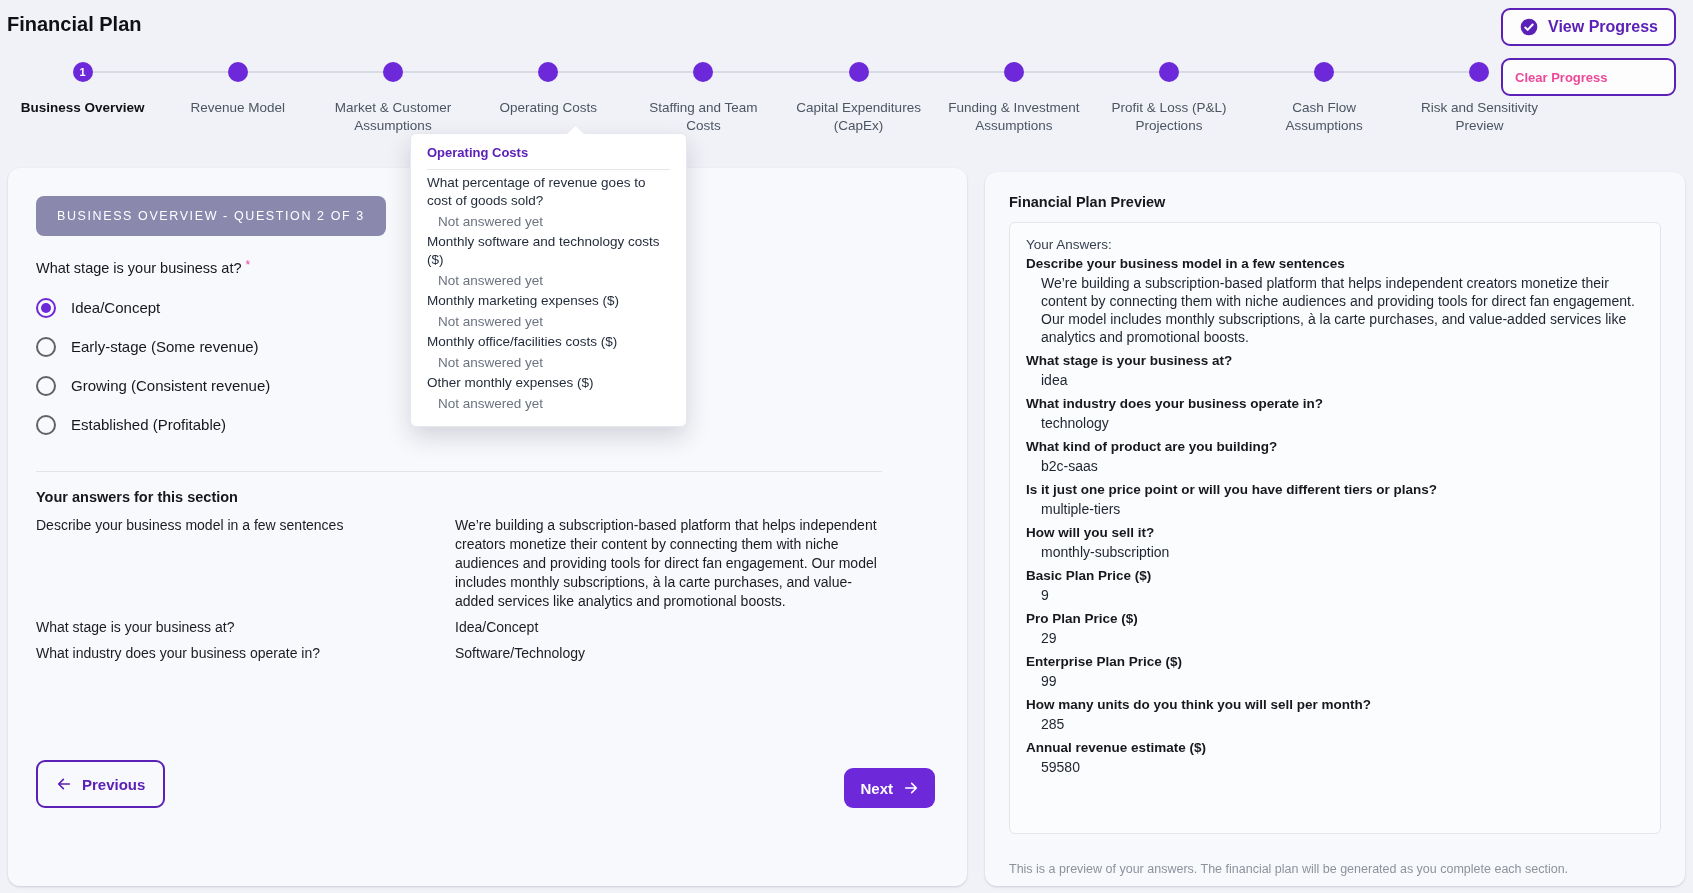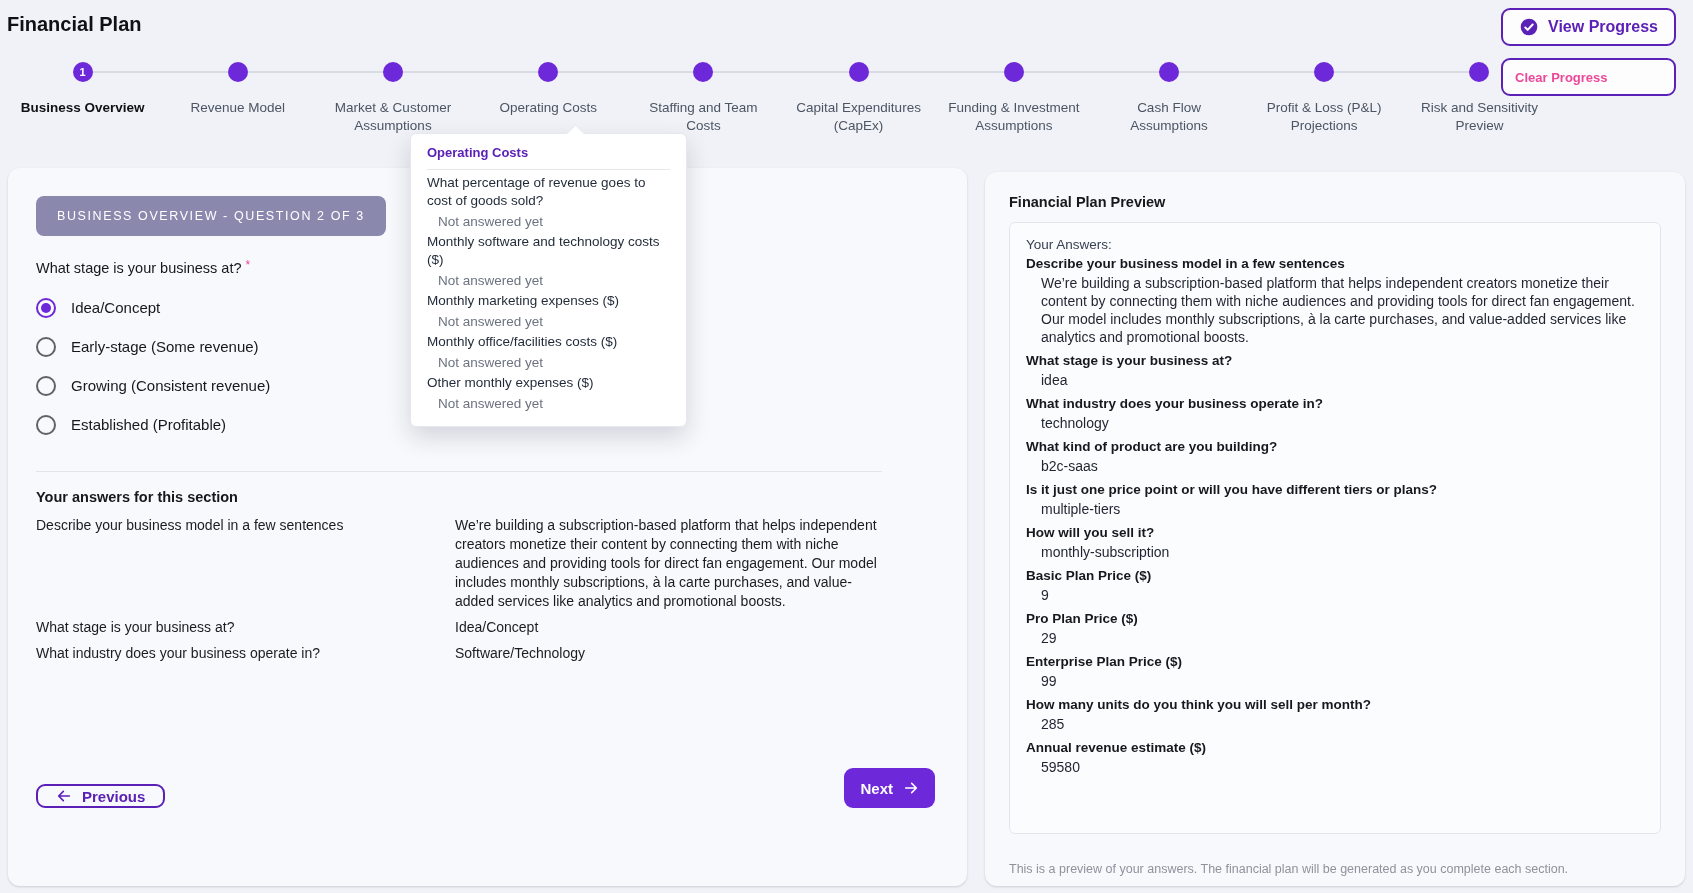--- a/index.html
+++ b/index.html
@@ -71,21 +71,21 @@
   .divider { margin-top:27px; border-top:1px solid #e3e4ea; width:846px; }
   .answers-heading { margin-top:17px; font-size:14.5px; font-weight:bold; color:#16181d; }
   .answers-grid { margin-top:11px; display:grid; grid-template-columns:419px 1fr; row-gap:7px; }
   .answers-grid .q { font-size:14px; line-height:19px; color:#1a1c22; padding-right:24px; }
   .answers-grid .a { font-size:14px; line-height:19px; color:#1a1c22; max-width:430px; }
 
   .btn-prev {
     position:absolute; left:28px; bottom:78px;
     display:flex; align-items:center; gap:10px;
     background:transparent; border:2px solid #5b21b6; border-radius:9px;
-    height:24px; padding:0 18px; cursor:pointer;
+    height:48px; padding:0 18px; cursor:pointer;
     font-size:15px; font-weight:bold; color:#5b21b6;
   }
   .btn-next {
     position:absolute; right:32px; bottom:78px;
     display:flex; align-items:center; gap:10px;
     background:#6d28d9; border:none; border-radius:9px;
     height:40px; padding:0 16px; cursor:pointer;
     font-size:15px; font-weight:bold; color:#fff;
   }
   .icon-arrow { width:16px; height:16px; display:block; }
@@ -170,25 +170,25 @@
     <div class="step">
       <span class="step-dot"></span>
       <span class="step-label">Capital Expenditures (CapEx)</span>
     </div>
     <div class="step">
       <span class="step-dot"></span>
       <span class="step-label">Funding &amp; Investment Assumptions</span>
     </div>
     <div class="step">
       <span class="step-dot"></span>
+      <span class="step-label">Profit &amp; Loss (P&amp;L) Projections</span>
+    </div>
+    <div class="step">
+      <span class="step-dot"></span>
       <span class="step-label">Cash Flow Assumptions</span>
-    </div>
-    <div class="step">
-      <span class="step-dot"></span>
-      <span class="step-label">Profit &amp; Loss (P&amp;L) Projections</span>
     </div>
     <div class="step">
       <span class="step-dot"></span>
       <span class="step-label">Risk and Sensitivity Preview</span>
     </div>
   </div>
 
 <div class="card card-left">
   <span class="section-badge">BUSINESS OVERVIEW - QUESTION 2 OF 3</span>
 

